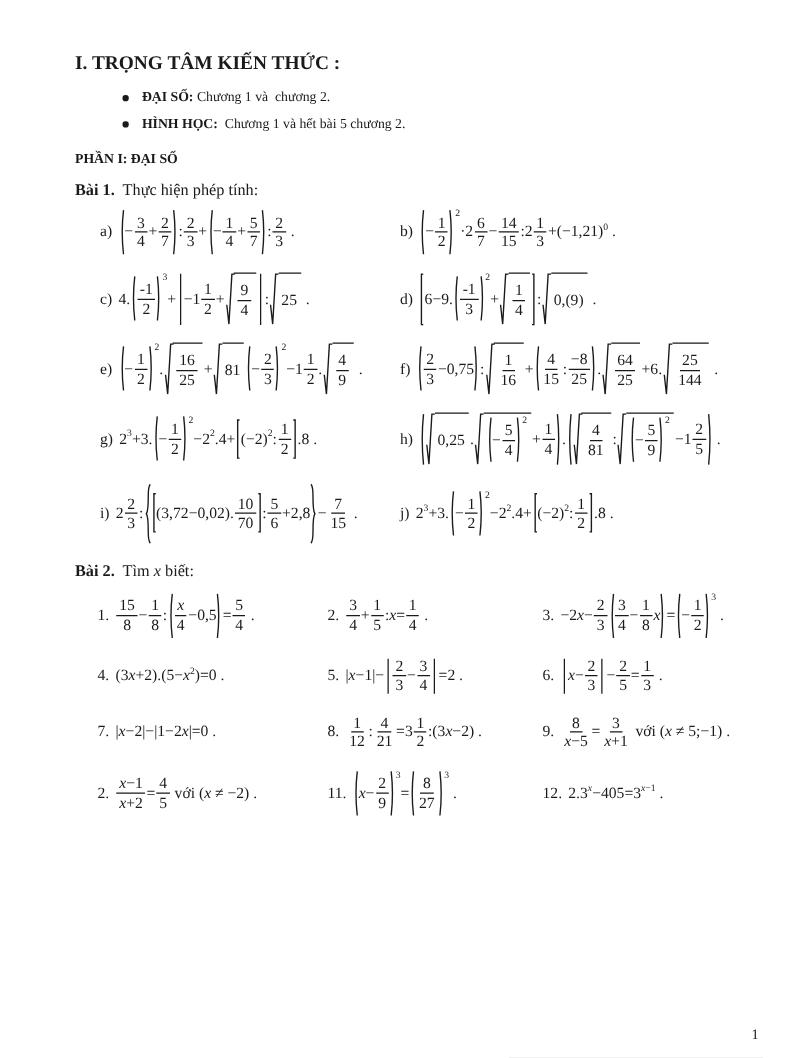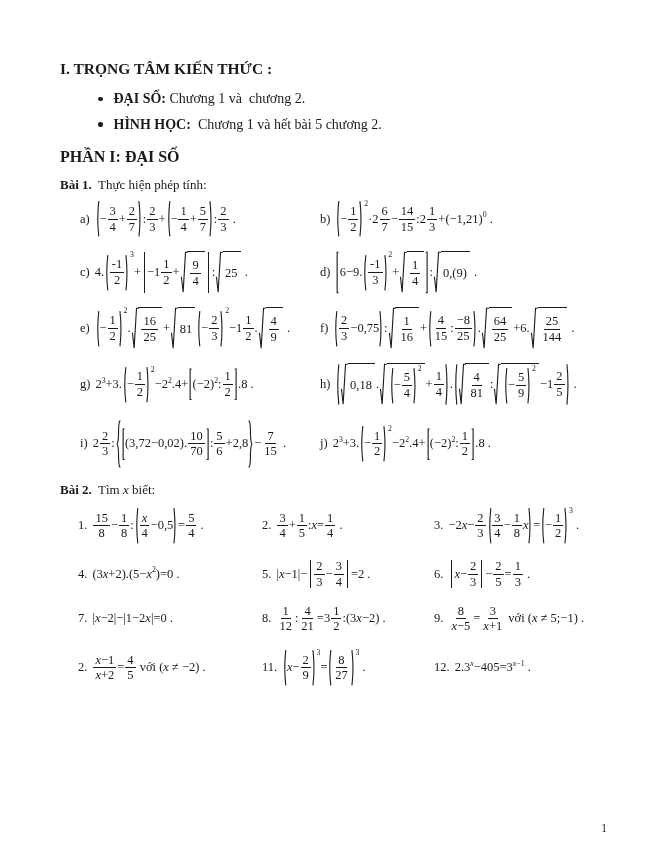--- a/index.html
+++ b/index.html
@@ -12,28 +12,28 @@
   .hdr{display:flex;}
   .hdr-left{width:268px;flex:none;}
   .logo-wrap{width:72px;margin-left:92px;}
   .school{font-weight:bold;font-size:12.5px;white-space:pre;margin-top:4px;letter-spacing:.2px;}
   .hdr-right{flex:1;text-align:center;padding-top:28px;}
   .doc-title{font-weight:bold;font-size:15px;white-space:pre;}
   .doc-subject{font-weight:bold;font-size:14px;margin-top:11px;white-space:pre;}
   .doc-year{font-weight:bold;font-style:italic;font-size:13.5px;margin-top:9px;white-space:pre;}
   
   .h1{font-weight:bold;font-size:15.5px;margin:0;}
-  .sec1-h{margin-top:46px;}
+  .sec1-h{margin-top:28px;}
   .bullets{margin:10px 0 0 0;padding:0;list-style:none;}
-  .bullets li{display:flex;align-items:flex-start;margin:4px 0 4px 38px;font-size:14px;line-height:1.55;}
+  .bullets li{display:flex;align-items:flex-start;margin:4px 0 4px 38px;font-size:11px;line-height:1.55;}
   .dot{width:4.5px;height:4.5px;border-radius:50%;background:#1a1a1a;flex:none;align-self:center;margin-right:11px;}
   .b-label{font-weight:bold;white-space:pre;}
   .b-text{white-space:pre;}
   .sec2-h{margin-top:34px;}
-  .part-h{font-weight:bold;font-size:16px;margin:13px 0 0 0;}
+  .part-h{font-weight:bold;font-size:11px;margin:13px 0 0 0;}
   .bai-title{margin:11px 0 0 0;font-size:13px;}
   .bai-label{font-weight:bold;}
   .bai-intro{white-space:pre;}
   
   .b1row{display:grid;grid-template-columns:240px auto;margin:7px 0 13px 20px;align-items:center;justify-items:start;}
   .b2row{display:grid;grid-template-columns:184px 172px auto;margin:9px 0 15px 18px;align-items:center;justify-items:start;}
   .item{display:inline-flex;align-items:center;gap:5px;}
   .lbl{font-size:12.5px;white-space:pre;}
   
   .math{display:inline-flex;align-items:center;font-size:12.5px;flex-wrap:nowrap;}
@@ -610,21 +610,21 @@
           <span class="grp g-p">
             <svg viewBox="0 0 10 100" preserveAspectRatio="none" class="brk ">
               <path d="M7.5 3 Q2 50 7.5 97" fill="none" stroke="#1a1a1a" stroke-width="1.1" vector-effect="non-scaling-stroke"></path>
             </svg>
             <span class="gc">
               <span class="sq">
                 <svg viewBox="0 0 16 100" preserveAspectRatio="none" class="rad">
                   <path d="M1 60 L5 96 L10.5 3 L16 3" fill="none" stroke="#1a1a1a" stroke-width="1.1" vector-effect="non-scaling-stroke"></path>
                 </svg>
                 <span class="sqc">
-                  <span class="tx">0,18</span>
+                  <span class="tx">0,25</span>
                 </span>
               </span>
               <span class="tx">.</span>
               <span class="sq">
                 <svg viewBox="0 0 16 100" preserveAspectRatio="none" class="rad">
                   <path d="M1 60 L5 96 L10.5 3 L16 3" fill="none" stroke="#1a1a1a" stroke-width="1.1" vector-effect="non-scaling-stroke"></path>
                 </svg>
                 <span class="sqc">
                   <span class="grp g-p">
                     <svg viewBox="0 0 10 100" preserveAspectRatio="none" class="brk ">

